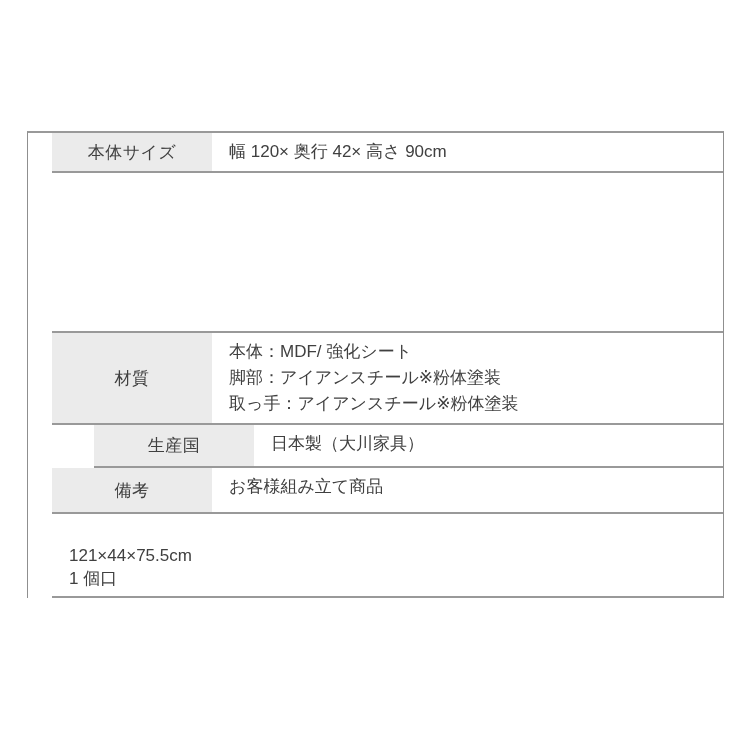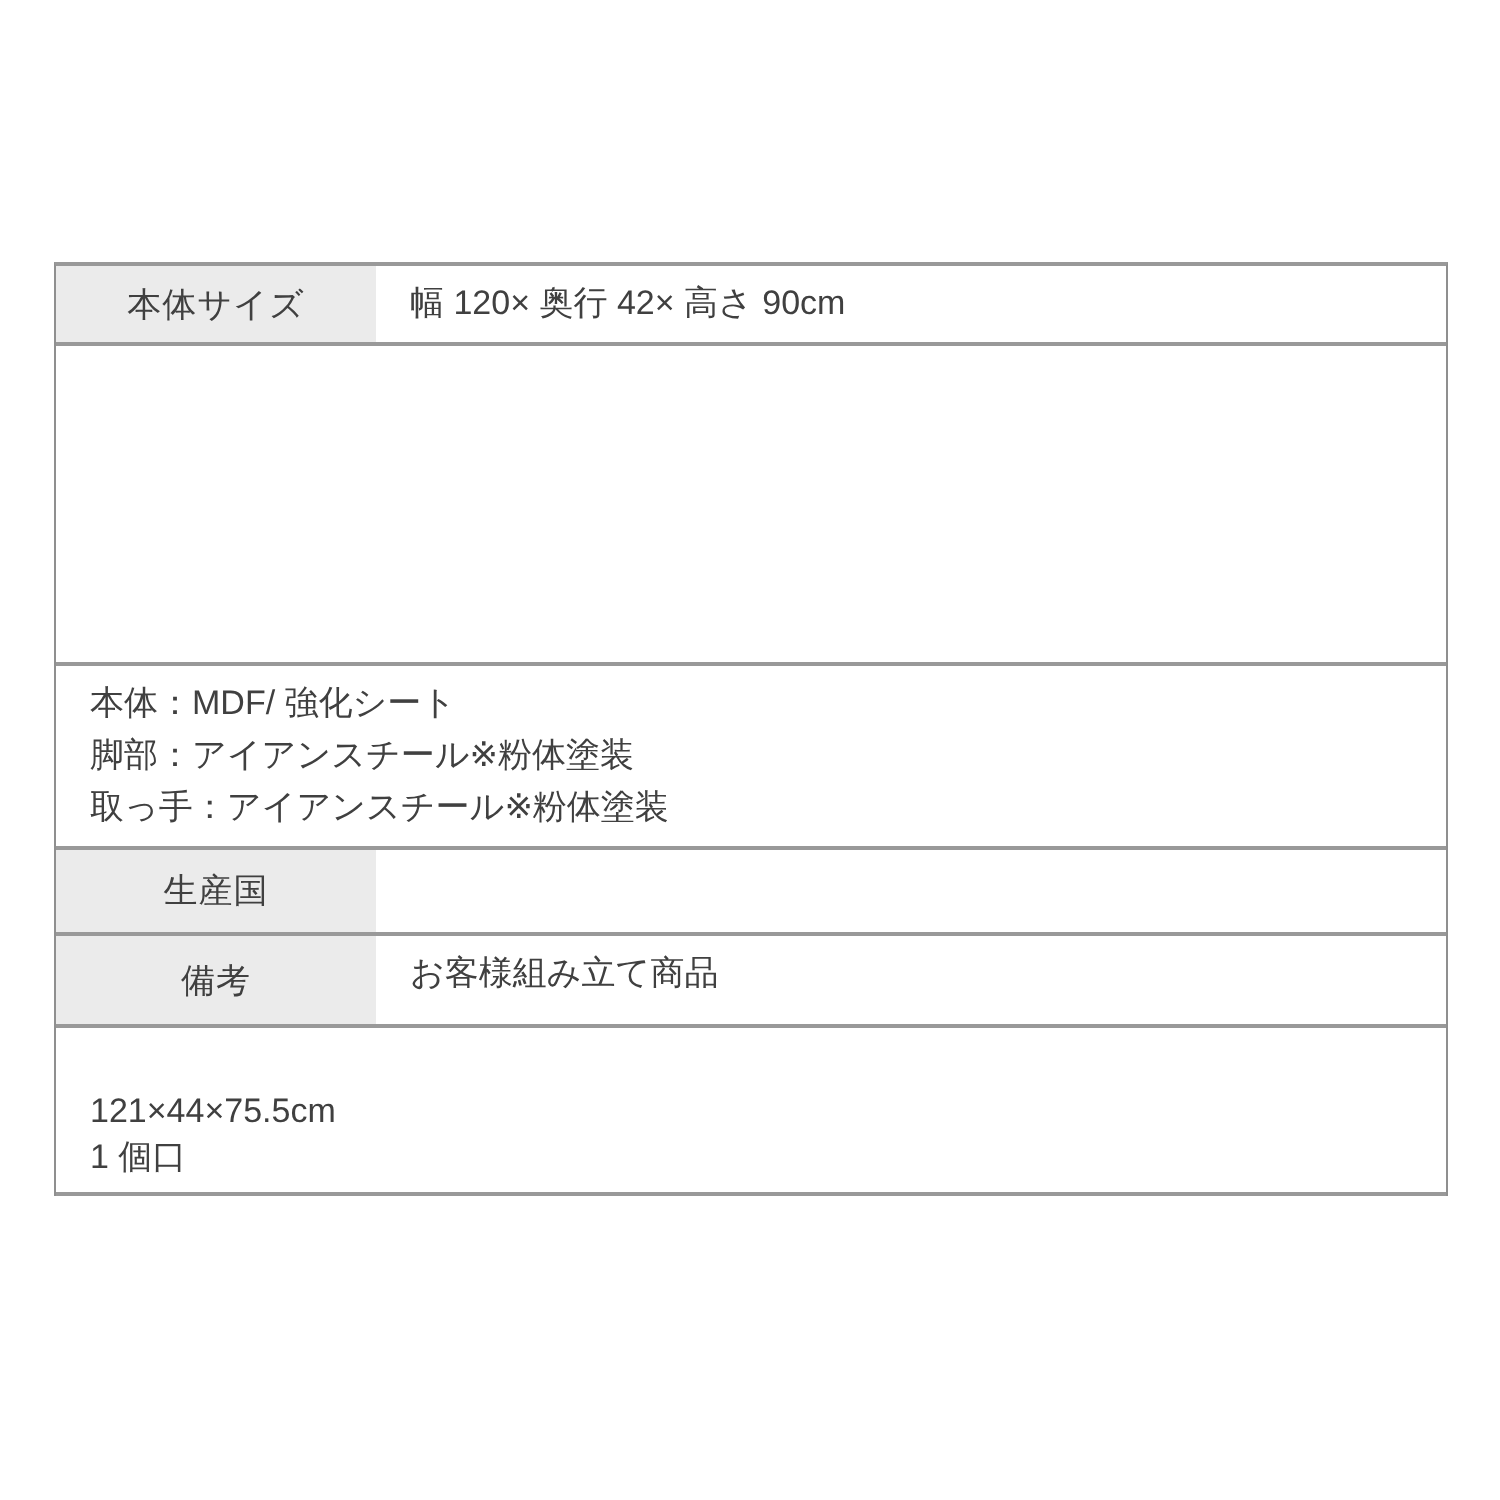--- a/index.html
+++ b/index.html
@@ -14,20 +14,21 @@
     position: absolute;
     left: 27px;
     top: 131px;
     width: 697px;
     box-sizing: border-box;
     border-top: 2px solid #999999;
     border-left: 1px solid #8f8f8f;
     border-right: 1px solid #8f8f8f;
     color: #404040;
     font-size: 17px;
+    padding-left: 24px;
   }
   .row {
     display: flex;
     box-sizing: border-box;
     border-bottom: 2px solid #999999;
   }
   .cell.label {
     width: 160px;
     flex: 0 0 160px;
     background: #ebebeb;
@@ -46,51 +47,55 @@
   }
   .vtext {
     white-space: pre-line;
     line-height: 26px;
   }
   .r0 { min-height: 39px; }
   .r1 { min-height: 160px; }
   .r1 .vtext { line-height: 22.5px; }
   .r2 { min-height: 86px; }
   .r3 { min-height: 42px; }
-  .r4 { min-height: 43px; }
+  .r4 { min-height: 43px; margin-left: 42px; }
   .r5 { min-height: 46px; }
   .r6 { min-height: 68px; }
   .r6 .vtext { line-height: 22.5px; margin-top: 25px; }
 </style>
 </head>
 <body>
 
 <div class="spec-table">
 
   <div class="row r0">
     <div class="cell label">本体サイズ</div>
     <div class="cell value">
       <span class="vtext">幅 120× 奥行 42× 高さ 90cm</span>
     </div>
   </div>
 
   <div class="row r1">
   </div>
 
   <div class="row r2">
+    <div class="cell label">材質</div>
     <div class="cell value">
       <span class="vtext">本体：MDF/ 強化シート
 脚部：アイアンスチール※粉体塗装
 取っ手：アイアンスチール※粉体塗装</span>
     </div>
   </div>
 
 
   <div class="row r4">
     <div class="cell label">生産国</div>
+    <div class="cell value">
+      <span class="vtext">日本製（大川家具）</span>
+    </div>
   </div>
 
   <div class="row r5">
     <div class="cell label">備考</div>
     <div class="cell value">
       <span class="vtext">お客様組み立て商品</span>
     </div>
   </div>
 
   <div class="row r6">

